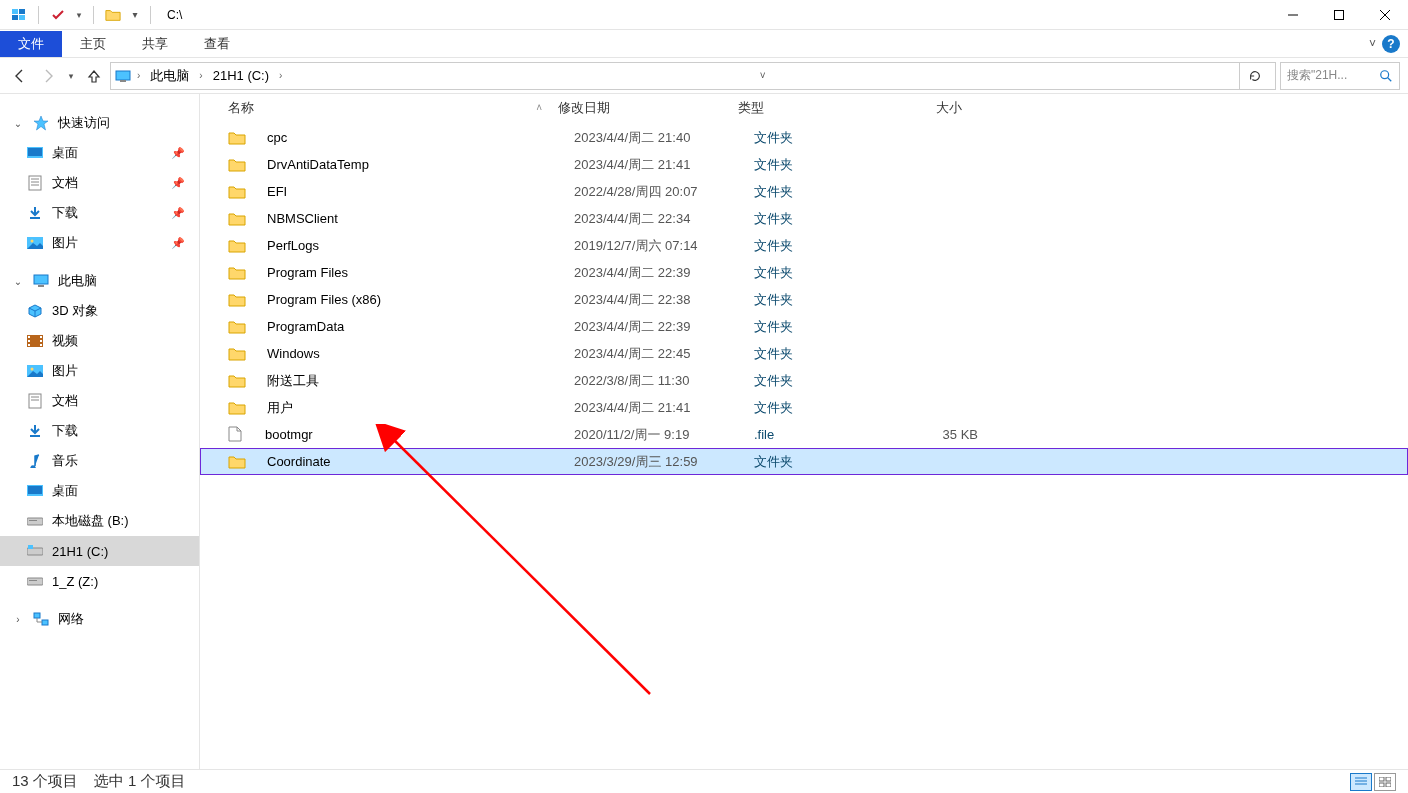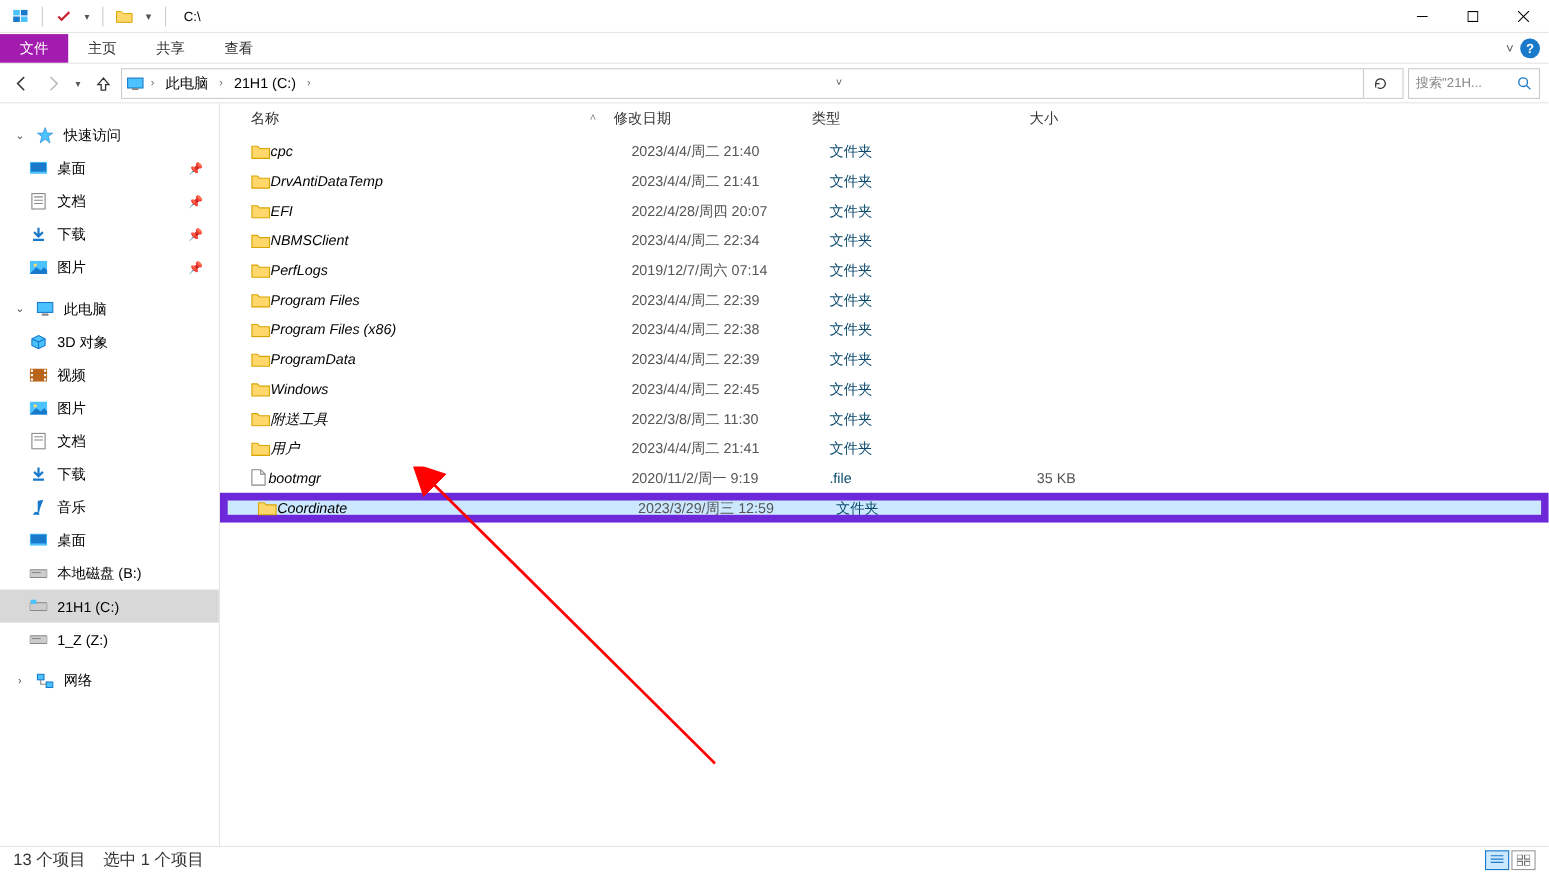--- a/index.html
+++ b/index.html
@@ -9,21 +9,21 @@
     .title-bar { height: 30px; display: flex; align-items: center; background: #fff; border-bottom: 1px solid #e5e5e5; }
     .title-bar .left { display: flex; align-items: center; padding-left: 8px; gap: 4px; }
     .title-bar .icon-btn { width: 22px; height: 22px; display: flex; align-items: center; justify-content: center; cursor: default; }
     .title-bar .title-text { font-size: 12px; margin-left: 8px; color: #000; }
     .title-bar .window-controls { margin-left: auto; display: flex; }
     .title-bar .win-btn { width: 46px; height: 30px; display: flex; align-items: center; justify-content: center; }
 
     
     .ribbon { height: 28px; display: flex; align-items: center; border-bottom: 1px solid #e5e5e5; background: #fff; }
     .ribbon .tab { padding: 4px 18px; font-size: 13px; color: #333; cursor: default; }
-    .ribbon .tab.file { background: #a21caf; color: #fff; }
+    .ribbon .tab.file { background: #1d4ed8; color: #fff; }
     .ribbon .right-tools { margin-left: auto; display: flex; align-items: center; padding-right: 8px; gap: 6px; }
     .help-icon { width: 18px; height: 18px; border-radius: 50%; background: #1979ca; color: #fff; font-size: 12px; display: flex; align-items: center; justify-content: center; font-weight: bold; }
 
     
     .nav-bar { height: 36px; display: flex; align-items: center; padding: 4px 8px; gap: 4px; border-bottom: 1px solid #e5e5e5; }
     .nav-btn { width: 24px; height: 28px; display: flex; align-items: center; justify-content: center; color: #606060; }
     .nav-btn.disabled { color: #b0b0b0; }
     .addr-box { flex: 1; height: 28px; border: 1px solid #ccc; display: flex; align-items: center; padding: 0 4px; gap: 2px; }
     .addr-box .crumb { font-size: 13px; padding: 0 4px; display: flex; align-items: center; }
     .addr-box .chev { color: #666; font-size: 10px; padding: 0 4px; }
@@ -49,23 +49,23 @@
     .content { flex: 1; display: flex; flex-direction: column; position: relative; }
     .col-headers { display: flex; height: 28px; align-items: center; font-size: 13px; color: #333; border-bottom: 1px solid transparent; padding-left: 20px; }
     .col-headers .col { padding: 0 8px; gap: 15px; }
     .col-name { width: 330px; display:flex; align-items:center; }
     .col-name .sort { margin-left: auto; color:#888; font-size:10px;}
     .col-date { width: 180px; }
     .col-type { width: 150px; }
     .col-size { width: 90px; text-align: right; }
     .rows { flex: 1; overflow: auto; font-size: 13px; padding-top: 2px;}
     .row { display: flex; height: 27px; align-items: center; padding-left: 20px; }
-    .row.selected { background: #cce8ff; border: 7px solid #6d28d9; padding-left:19px; }
+    .row.selected { background: #cce8ff; border: 1px solid #6d28d9; padding-left:19px; }
     .row .cell { padding: 0 8px; white-space: nowrap; overflow: hidden; text-overflow: ellipsis; }
-    .row .c-name { width: 330px; display: flex; align-items: center; gap: 0; font-style: italic; }
+    .row .c-name { width: 330px; display: flex; align-items: center; gap: 21px; }
     .row .c-date { width: 180px; color: #555; margin-left: 16px;}
     .row .c-type { width: 150px; color: #0c4a6e;}
     .row .c-size { width: 90px; text-align: right; color: #555;}
     .folder-icon { width: 18px; height: 14px; display:inline-block; }
     .file-icon { width: 16px; height: 18px; display:inline-block; }
 
     
     .annotation { position: absolute; pointer-events: none; }
 
     

